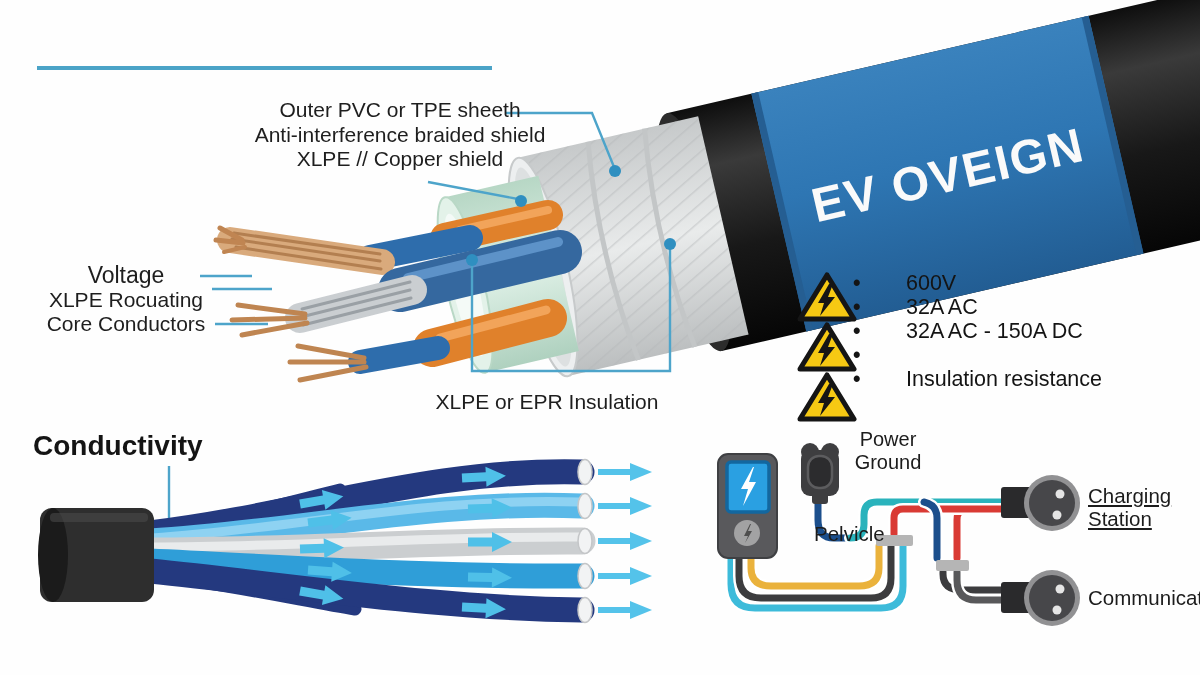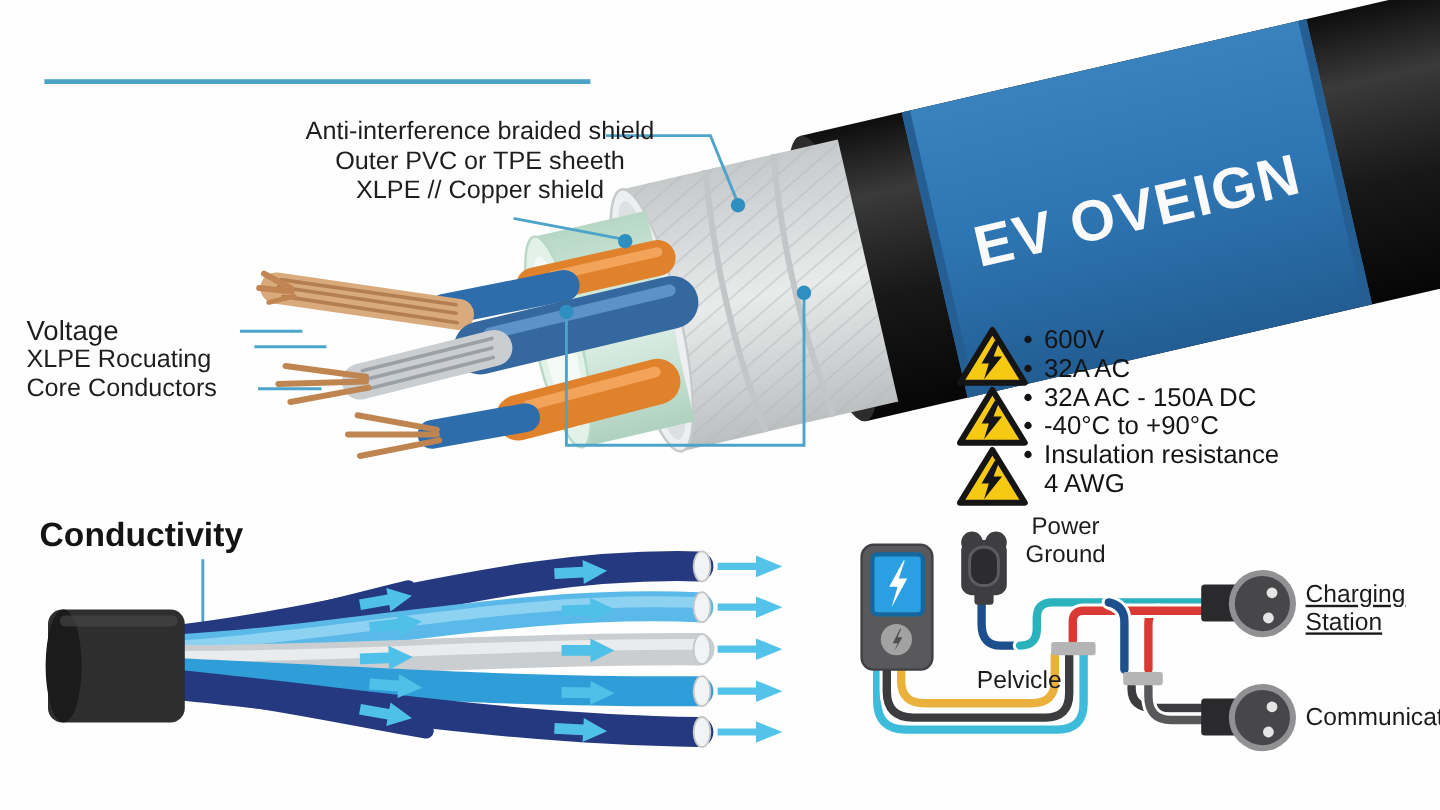--- a/index.html
+++ b/index.html
@@ -4,30 +4,30 @@
 <style>
   html,body{margin:0;padding:0;background:#ffffff;}
   #stage{
     position:relative;width:1200px;height:675px;overflow:hidden;
     background:#fefefe;font-family:"Liberation Sans",sans-serif;
   }
   .lbl{position:absolute;color:#1c1c1c;}
   #title{left:37px;top:24px;font-size:31px;font-weight:700;letter-spacing:-0.5px;color:#141414;}
   #title-underline{position:absolute;left:37px;top:66px;width:455px;height:4px;background:#4ba3c7;}
   #callout-top{left:232px;top:98px;width:336px;text-align:center;font-size:21px;line-height:24.6px;color:#1e1e1e;}
-  #callout-left{left:22px;top:262px;width:208px;font-size:21px;line-height:24px;color:#1e1e1e;}
+  #callout-left{left:22px;top:262px;width:208px;text-align:center;font-size:21px;line-height:24px;color:#1e1e1e;}
   #callout-left .big{font-size:23px;line-height:26px;}
   #callout-insulation{left:418px;top:390px;width:258px;text-align:center;font-size:21px;color:#1e1e1e;}
   #specs{left:853px;top:271px;font-size:21.5px;line-height:24px;color:#141414;}
-  .spec-row{display:flex;}
+  .spec-row{display:flex;gap:36px;}
   .spec-row .bullet{width:17px;}
   .spec-row.b .bullet::before{content:"\2022";font-weight:700;}
   #conductivity-heading{left:33px;top:430px;font-size:28px;font-weight:700;color:#141414;}
   #lbl-power-ground{left:849px;top:428px;width:78px;text-align:center;font-size:20px;line-height:22.5px;}
-  #lbl-vehicle{left:814px;top:555px;font-size:20.5px;}
+  #lbl-vehicle{left:814px;top:522px;font-size:20.5px;}
   #lbl-charging{left:1088px;top:484px;width:100px;font-size:20.5px;line-height:23px;text-decoration:underline;}
   #lbl-communication{left:1088px;top:586px;font-size:20.5px;white-space:nowrap;}
   svg{position:absolute;left:0;top:0;}
 </style>
 </head>
 <body>
 
 <div id="stage">
 
 <svg width="1200" height="675" viewBox="0 0 1200 675">
@@ -259,56 +259,52 @@
       <circle cx="1052" cy="598" r="23" fill="#47474a"></circle>
       <circle cx="1060" cy="589" r="4.5" fill="#e5e5e5"></circle>
       <circle cx="1057" cy="610" r="4.5" fill="#e5e5e5"></circle>
     </g>
   </g>
 </svg>
 
   <div id="title-underline"></div>
 
   <div class="lbl" id="callout-top">
+    <div>Outer PVC or TPE sheeth</div>
     <div>Anti-interference braided shield</div>
-    <div>Outer PVC or TPE sheeth</div>
     <div>XLPE // Copper shield</div>
   </div>
 
   <div class="lbl" id="callout-left">
     <div class="big">Voltage</div>
     <div>XLPE Rocuating</div>
     <div>Core Conductors</div>
   </div>
 
+  <div class="lbl" id="callout-insulation">XLPE or EPR Insulation</div>
 
   <div class="lbl" id="specs">
     <div class="spec-row b">
         <span class="bullet"></span>
         <span>600V</span>
       </div>
     <div class="spec-row b">
         <span class="bullet"></span>
         <span>32A AC</span>
       </div>
     <div class="spec-row b">
         <span class="bullet"></span>
         <span>32A AC - 150A DC</span>
       </div>
     <div class="spec-row b">
         <span class="bullet"></span>
-        <span>-40°C to +90°C</span>
       </div>
     <div class="spec-row b">
         <span class="bullet"></span>
         <span>Insulation resistance</span>
-      </div>
-    <div class="spec-row">
-        <span class="bullet"></span>
-        <span>4 AWG</span>
       </div>
   </div>
 
   <div class="lbl" id="conductivity-heading">Conductivity</div>
 
   <div class="lbl" id="lbl-power-ground">Power Ground</div>
   <div class="lbl" id="lbl-vehicle">Pelvicle</div>
   <div class="lbl" id="lbl-charging">Charging Station</div>
   <div class="lbl" id="lbl-communication">Communication</div>
 

